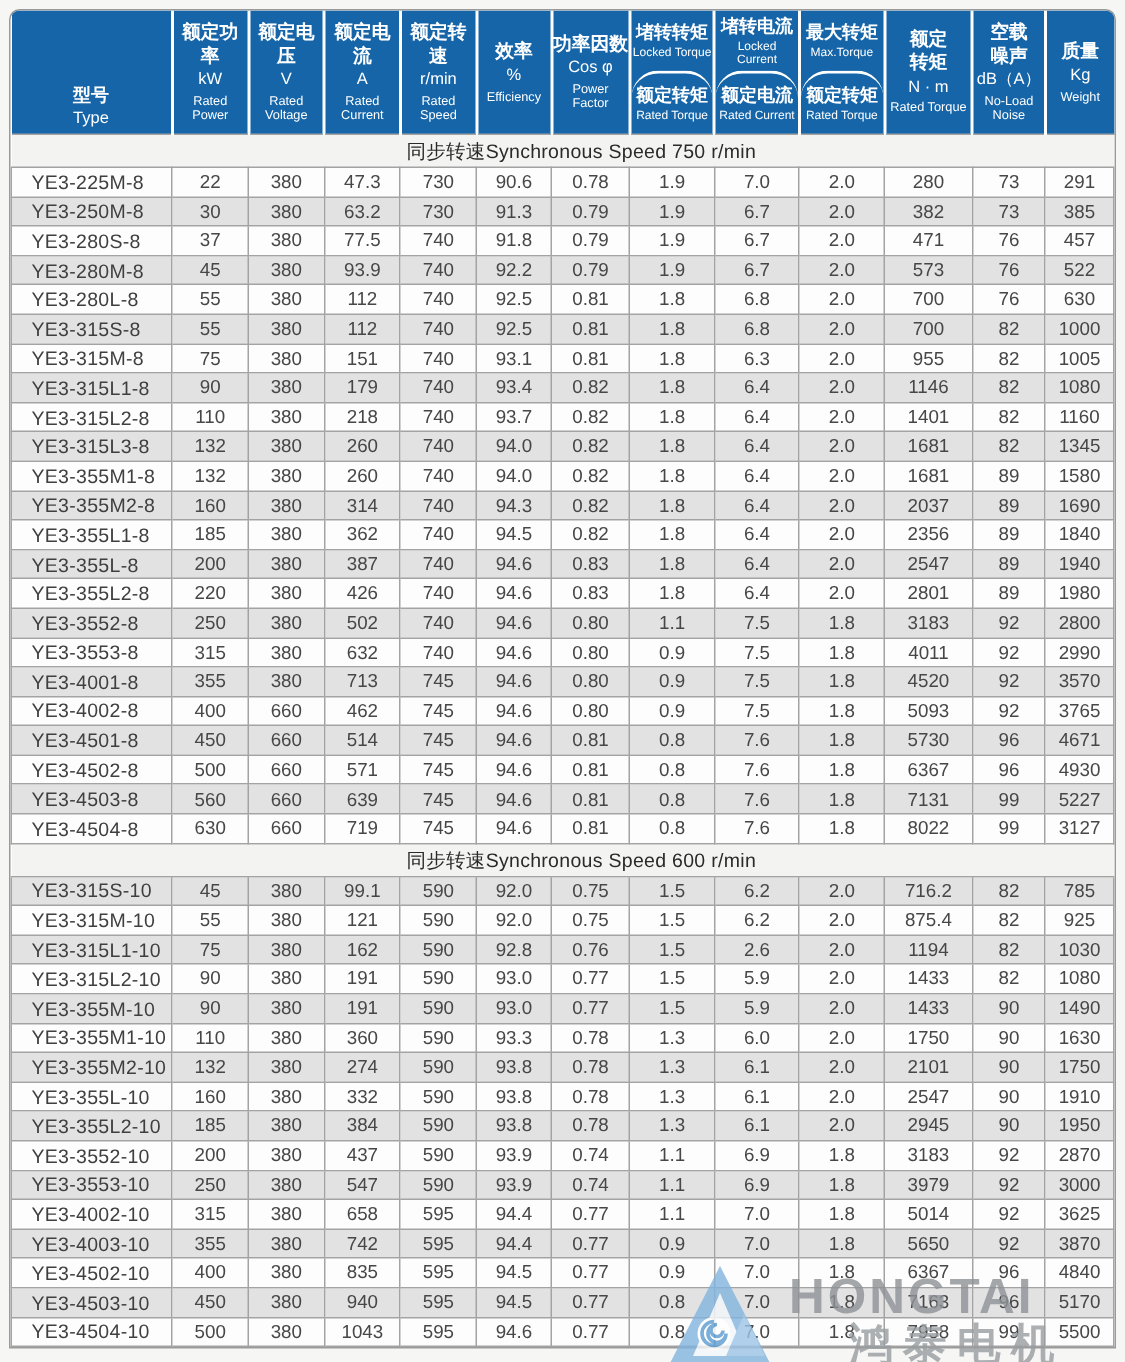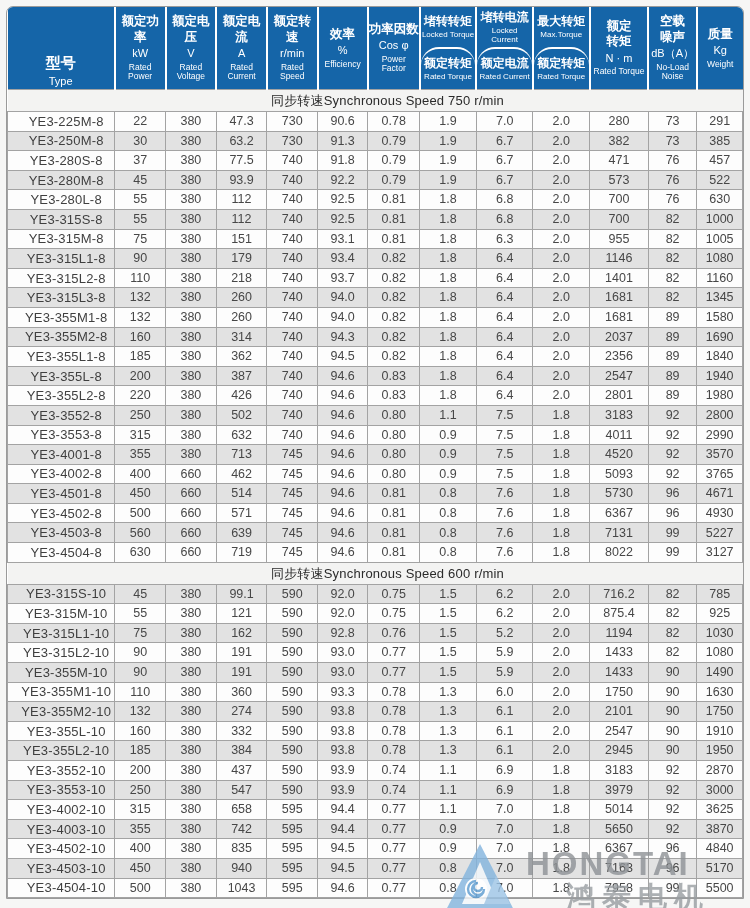--- a/index.html
+++ b/index.html
@@ -4,28 +4,28 @@
 <style>
   html,body{margin:0;padding:0;background:#e9e9e9;font-family:"Liberation Sans","DejaVu Sans",sans-serif;}
   .page{width:750px;height:908px;position:relative;overflow:hidden;background:#f6f6f5;box-sizing:border-box;padding:6px;}
   .tbl-frame{border:1px solid #9a9a9a;border-radius:7px 7px 0 0;overflow:hidden;background:#fff;}
   table{width:100%;border-collapse:collapse;table-layout:fixed;}
   thead th{background:#1565a8;color:#fff;padding:0;vertical-align:middle;height:82px;border-right:2px solid #fff;font-weight:normal;}
   thead th:last-child{border-right:none;}
   thead th .zh{display:block;font-size:12.5px;font-weight:bold;line-height:1.25;white-space:pre-line;}
   thead th .unit{display:block;font-size:11px;line-height:1.3;margin-top:1px;}
   thead th .en{display:block;font-size:8.5px;line-height:1.15;margin-top:2px;white-space:pre-line;}
-  thead th.type-col .zh{font-size:15px;margin-top:46px;}
+  thead th.type-col .zh{font-size:12px;margin-top:46px;}
   thead th.type-col .en{font-size:11px;}
   thead th .sub{height:40px;display:flex;flex-direction:column;justify-content:center;}
   thead th .sub.bot{border-top:2px solid #fff;border-radius:18px;}
   thead th .sub .zh{font-size:12px;}
   thead th .sub .en{font-size:8px;margin-top:1px;}
   tbody td{border:1px solid #a3a3a3;height:18.6px;padding:0 3px;font-size:12.5px;color:#474747;text-align:center;line-height:1;overflow:hidden;white-space:nowrap;}
-  tbody td.type{text-align:center;padding-left:13px;font-size:13px;color:#3f3f3f;letter-spacing:.2px;}
+  tbody td.type{text-align:left;padding-left:13px;font-size:13px;color:#3f3f3f;letter-spacing:.2px;}
   tbody tr.w{background:#fdfdfd;}
   tbody tr.g{background:#e2e2e2;}
   tbody tr.section-row td{background:#f3f3f2;height:21px;font-size:13px;color:#2a2a2a;text-align:center;border-left:none;border-right:none;letter-spacing:.2px;padding-left:28px;}
   .wm{position:absolute;right:40px;bottom:-10px;display:flex;align-items:flex-start;opacity:.8;pointer-events:none;}
   .wm .logo{width:82px;height:76px;margin-right:4px;margin-top:6px;}
   .wm .txt{display:flex;flex-direction:column;}
   .wm .en{font-size:33px;font-weight:bold;color:#8e9296;letter-spacing:2px;line-height:1;margin-top:11px;}
   .wm .zh{font-size:29px;font-weight:bold;color:#989da1;letter-spacing:7px;line-height:1;margin-top:3px;padding-left:40px;}
 </style>
 </head>
@@ -519,21 +519,21 @@
           </tr>
           <tr class="g">
             <td class="type">YE3-315L1-10</td>
             <td>75</td>
             <td>380</td>
             <td>162</td>
             <td>590</td>
             <td>92.8</td>
             <td>0.76</td>
             <td>1.5</td>
-            <td>5.2</td>
+            <td>2.6</td>
             <td>2.0</td>
             <td>1194</td>
             <td>82</td>
             <td>1030</td>
           </tr>
           <tr class="w">
             <td class="type">YE3-315L2-10</td>
             <td>90</td>
             <td>380</td>
             <td>191</td>

